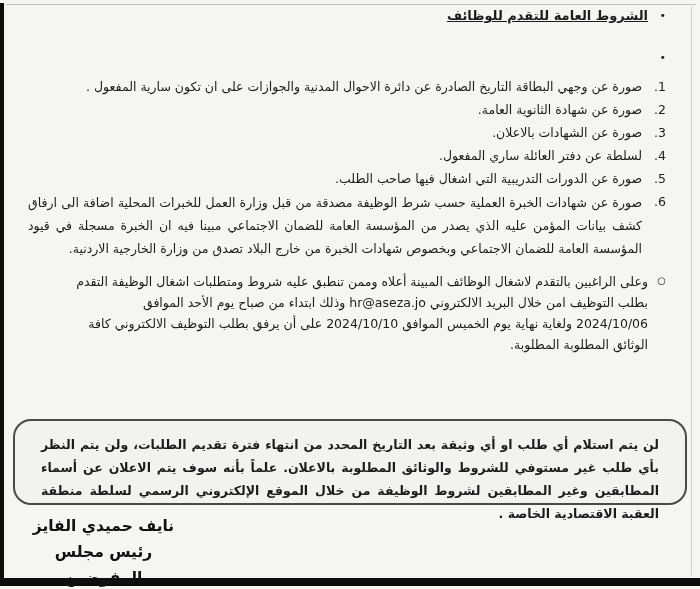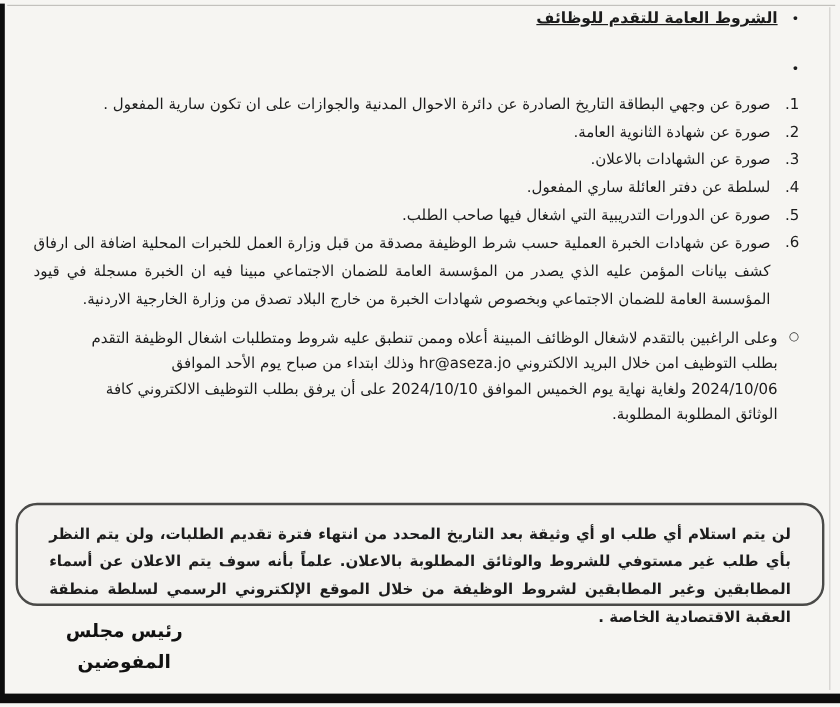--- a/index.html
+++ b/index.html
@@ -142,15 +142,16 @@
       <span class="bullet">○</span>
       <span class="apply-text"><span>وعلى الراغبين بالتقدم لاشغال الوظائف المبينة أعلاه وممن تنطبق عليه شروط ومتطلبات اشغال الوظيفة التقدم بطلب التوظيف امن خلال البريد الالكتروني </span><span>hr@aseza.jo</span><span> وذلك ابتداء من صباح يوم </span><span class="b">الأحد الموافق 2024/10/06</span><span> ولغاية نهاية يوم </span><span class="b">الخميس الموافق 2024/10/10</span><span> على أن يرفق بطلب التوظيف الالكتروني كافة الوثائق المطلوبة المطلوبة.</span></span>
     </div>
   </div>
 
   <div class="notice-box">
     <span>لن يتم استلام أي طلب او أي وثيقة بعد التاريخ المحدد من انتهاء فترة تقديم الطلبات، ولن يتم النظر بأي طلب غير مستوفي للشروط والوثائق المطلوبة بالاعلان. علماً بأنه سوف يتم الاعلان عن أسماء المطابقين وغير المطابقين لشروط الوظيفة من خلال الموقع الإلكتروني الرسمي لسلطة منطقة العقبة الاقتصادية الخاصة .</span>
   </div>
 
   <div class="signature">
+    <div>نايف حميدي الفايز</div>
     <div>رئيس مجلس المفوضين</div>
   </div>
 </div>
 
 </body></html>

